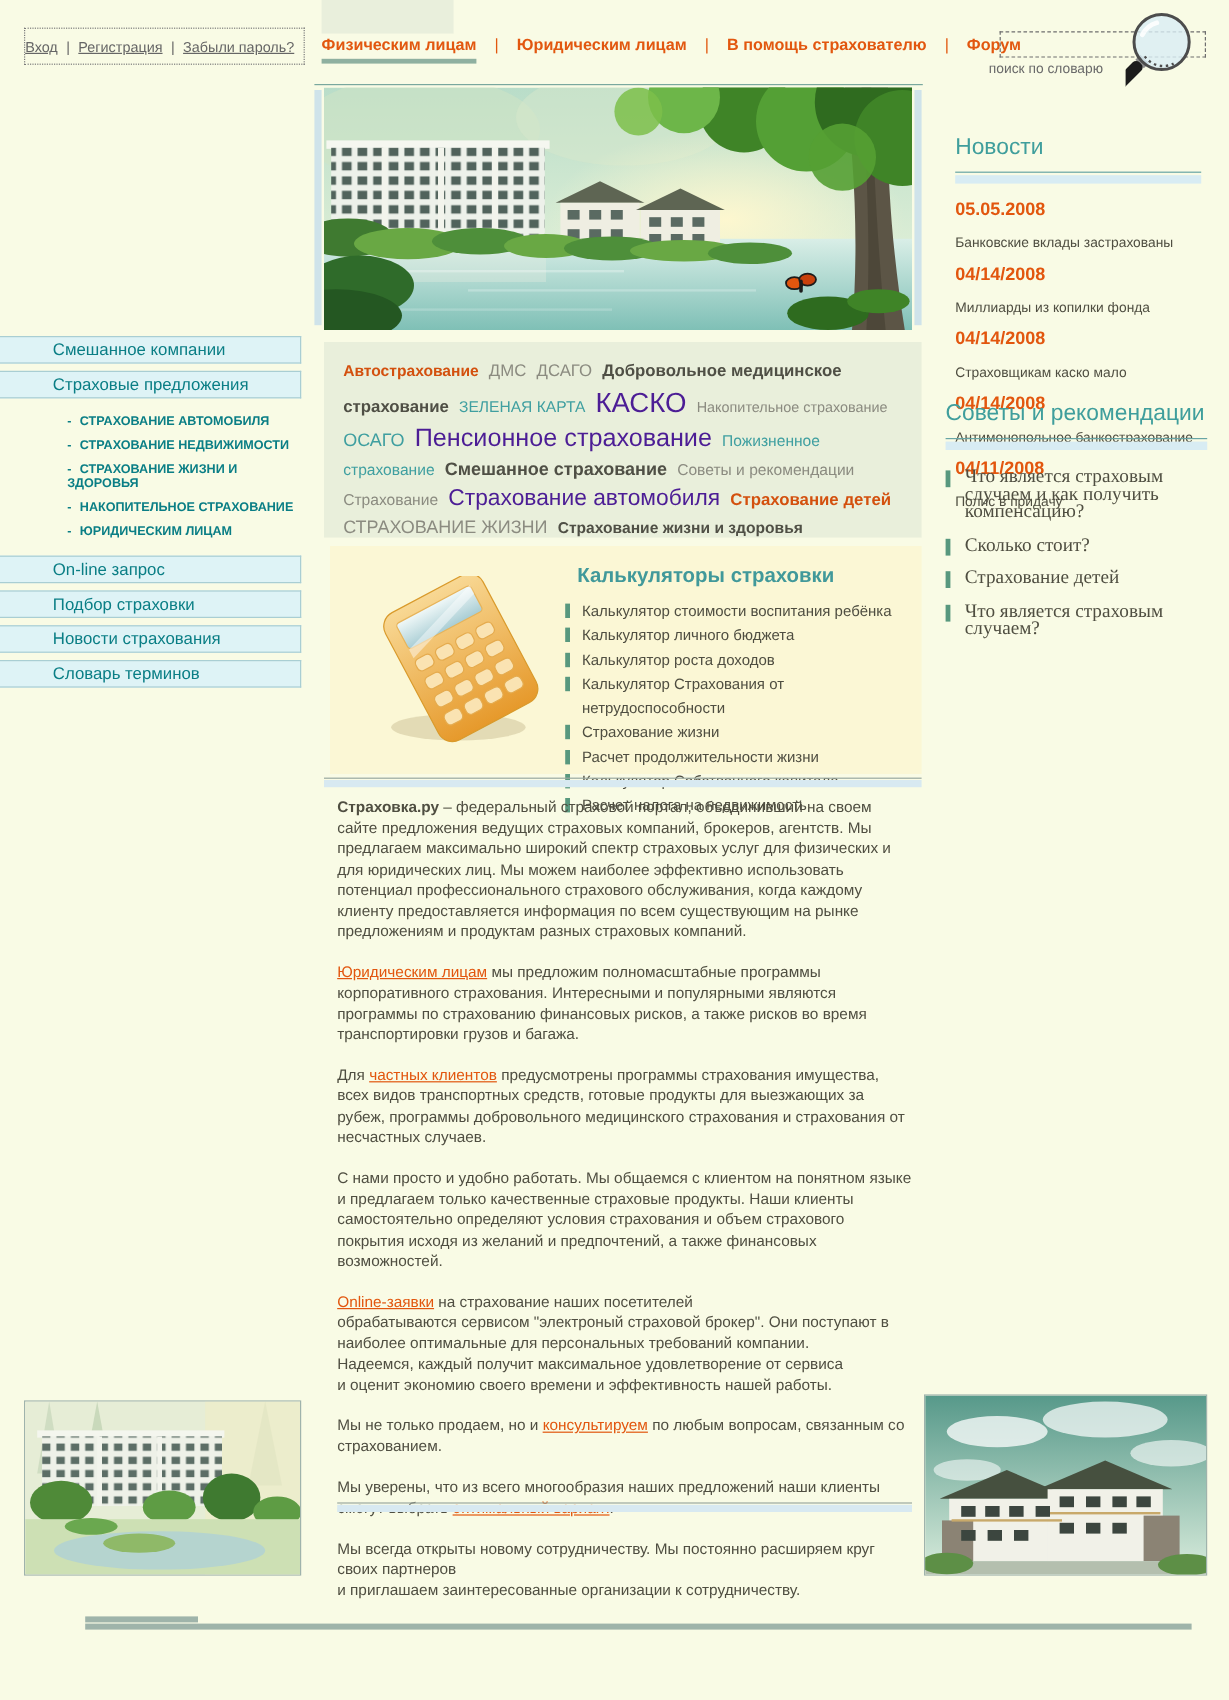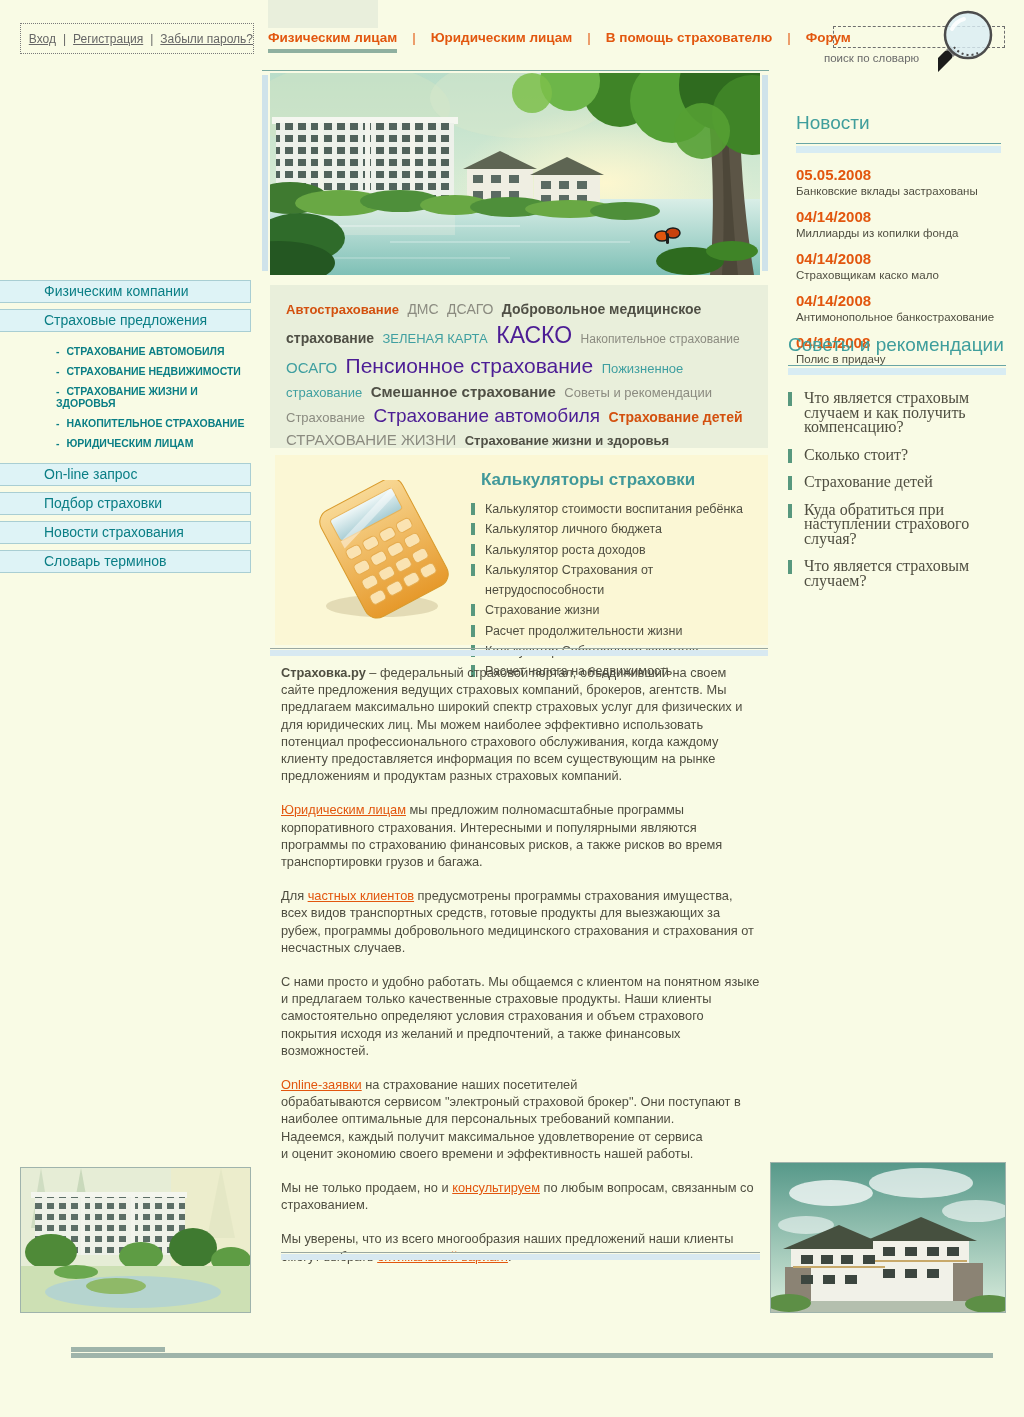--- a/index.html
+++ b/index.html
@@ -1,21 +1,21 @@
 <!DOCTYPE html>
 <html><head>
 <meta charset="utf-8">
 <style>
   html,body{margin:0;padding:0;background:#f9fbe5;}
   .page{position:relative;width:1024px;height:1417px;background:#f9fbe5;
         font-family:"Liberation Sans",sans-serif;overflow:hidden;}
 
   
   .login-box{position:absolute;left:20px;top:23px;width:232px;height:29px;
-    border:1px dotted #7a7a7a;display:flex;align-items:center;justify-content:flex-end;
+    border:1px dotted #7a7a7a;display:flex;align-items:center;justify-content:flex-start;
     font-size:12px;color:#666;}
   .lg-item{text-decoration:underline;cursor:pointer;}
   .lg-item+.lg-item::before{content:"|";display:inline-block;text-decoration:none;
     margin:0 7px;color:#666;}
   .nav-block{position:absolute;left:268px;top:0;width:110px;height:28px;background:#e9efdc;}
   .nav{position:absolute;left:268px;top:30px;display:flex;font-size:13.5px;
     font-weight:bold;color:#e2570f;white-space:nowrap;}
   .nav-item{cursor:pointer;}
   .nav-item+.nav-item::before{content:"|";display:inline-block;margin:0 15px;font-weight:normal;}
   .nav-item.active::after{content:"";display:block;height:4px;background:#8fb0a0;margin-top:4px;}
@@ -72,21 +72,21 @@
 
   
   .news{position:absolute;left:796px;top:112px;width:205px;}
   .advice{position:absolute;left:788px;top:334px;width:218px;}
   .section-title{font-size:19px;color:#3f9e9c;}
   .title-rule{height:1px;background:#68a5a5;margin-top:9px;}
   .title-bar{height:7px;background:#d8ecf3;margin-top:2px;}
   .news-list{margin-top:13px;}
   .news-item{margin-bottom:11px;cursor:pointer;}
   .news-date{font-size:15px;font-weight:bold;color:#e2560e;}
-  .news-title{font-size:11.5px;color:#4f4e41;margin-top:2px;}
+  .news-title{font-size:11.5px;color:#4f4e41;margin-top:14px;}
   .advice-list{margin-top:16px;}
   .advice-item{position:relative;padding-left:16px;font-size:16px;color:#4f4e41;
     margin-bottom:13px;line-height:14.5px;cursor:pointer;font-family:Liberation Serif, serif;}
   .advice-item::before{content:"";position:absolute;left:0;top:1px;width:4px;height:14px;background:#58987e;}
 
   
   .photo{position:absolute;border:1px solid #9fb3ac;font-size:0;}
   .photo-left{left:20px;top:1167px;}
   .photo-right{left:770px;top:1162px;}
   .footer-bar1{position:absolute;left:71px;top:1347px;width:94px;height:5px;background:#9fb4aa;}
@@ -124,21 +124,21 @@
       <circle cx="30" cy="30" r="23" fill="#d9edf5" fill-opacity="0.8" stroke="#4c4c4c" stroke-width="2.5"></circle>
       <path d="M14,24 a19,19 0 0,1 12,-10" stroke="#ffffff" stroke-width="4" fill="none" opacity="0.85" stroke-linecap="round"></path>
       <path d="M16,42 a19,19 0 0,0 24,6" stroke="#4c4c4c" stroke-width="2" fill="none" stroke-dasharray="2,3"></path>
     </svg>
   </div>
   <div class="top-rule"></div>
 
   <div class="menu">
     <div>
 
-    <div class="menu-box">Физическим компании</div>
+    <div class="menu-box">Смешанное компании</div>
         <div class="menu-box">Страховые предложения</div>
       </div>
     <div class="submenu">
 
     <div class="submenu-item">СТРАХОВАНИЕ АВТОМОБИЛЯ</div>
         <div class="submenu-item">СТРАХОВАНИЕ НЕДВИЖИМОСТИ</div>
         <div class="submenu-item">СТРАХОВАНИЕ ЖИЗНИ И ЗДОРОВЬЯ</div>
         <div class="submenu-item">НАКОПИТЕЛЬНОЕ СТРАХОВАНИЕ</div>
         <div class="submenu-item">ЮРИДИЧЕСКИМ ЛИЦАМ</div>
       </div>
@@ -297,20 +297,21 @@
   </div>
 
   <div class="main-text">
       <p><b>Страховка.ру</b><span> – федеральный страховой портал, объединивший на своем сайте предложения ведущих страховых компаний, брокеров, агентств. Мы предлагаем максимально широкий спектр страховых услуг для физических и для юридических лиц. Мы можем наиболее эффективно использовать потенциал профессионального страхового обслуживания, когда каждому клиенту предоставляется информация по всем существующим на рынке предложениям и продуктам разных страховых компаний.</span></p>
       <p><a class="tlink">Юридическим лицам</a><span> мы предложим полномасштабные программы корпоративного страхования. Интересными и популярными являются программы по страхованию финансовых рисков, а также рисков во время транспортировки грузов и багажа.</span></p>
       <p><span>Для </span><a class="tlink">частных клиентов</a><span> предусмотрены программы страхования имущества, всех видов транспортных средств, готовые продукты для выезжающих за рубеж, программы добровольного медицинского страхования и страхования от несчастных случаев.</span></p>
       <p><span>С нами просто и удобно работать. Мы общаемся с клиентом на понятном языке и предлагаем только качественные страховые продукты. Наши клиенты самостоятельно определяют условия страхования и объем страхового покрытия исходя из желаний и предпочтений, а также финансовых возможностей.</span></p>
       <p><a class="tlink">Online-заявки</a><span> на страхование наших посетителей<br>обрабатываются сервисом "электроный страховой брокер". Они поступают в<br>наиболее оптимальные для персональных требований компании.<br>Надеемся, каждый получит максимальное удовлетворение от сервиса<br>и оценит экономию своего времени и эффективность нашей работы.</span></p>
       <p><span>Мы не только продаем, но и </span><a class="tlink">консультируем</a><span> по любым вопросам, связанным со страхованием.</span></p>
       <p><span>Мы уверены, что из всего многообразия наших предложений наши клиенты смогут выбрать </span><a class="tlink">оптимальный вариант</a><span>.</span></p>
+      <p><span>Мы всегда открыты новому сотрудничеству. Мы постоянно расширяем круг своих партнеров<br>и приглашаем заинтересованные организации к сотрудничеству.</span></p>
     </div>
 
   <div class="divider" style="left:281px;top:1252px;width:479px">
     <div class="line"></div>
       <div class="bar"></div>
   </div>
 
   <div class="news">
     <div class="section-title">Новости</div>
     <div class="title-rule"></div>
@@ -346,21 +347,20 @@
 
   <div class="advice">
     <div class="section-title">Советы и рекомендации</div>
     <div class="title-rule"></div>
     <div class="title-bar"></div>
     <div class="advice-list">
 
     <div class="advice-item">Что является страховым случаем и как получить компенсацию?</div>
         <div class="advice-item">Сколько стоит?</div>
         <div class="advice-item">Страхование детей</div>
-        <div class="advice-item">Куда обратиться при наступлении страхового случая?</div>
         <div class="advice-item">Что является страховым случаем?</div>
       </div>
   </div>
 
   <div class="photo photo-left">
     <svg width="229" height="144" viewBox="0 0 229 144">
       <defs>
         <pattern id="win2" width="12" height="11" patternUnits="userSpaceOnUse">
           <rect width="12" height="11" fill="#eef1e8"></rect>
           <rect x="2" y="2" width="7" height="6" fill="#5c6e66"></rect>

